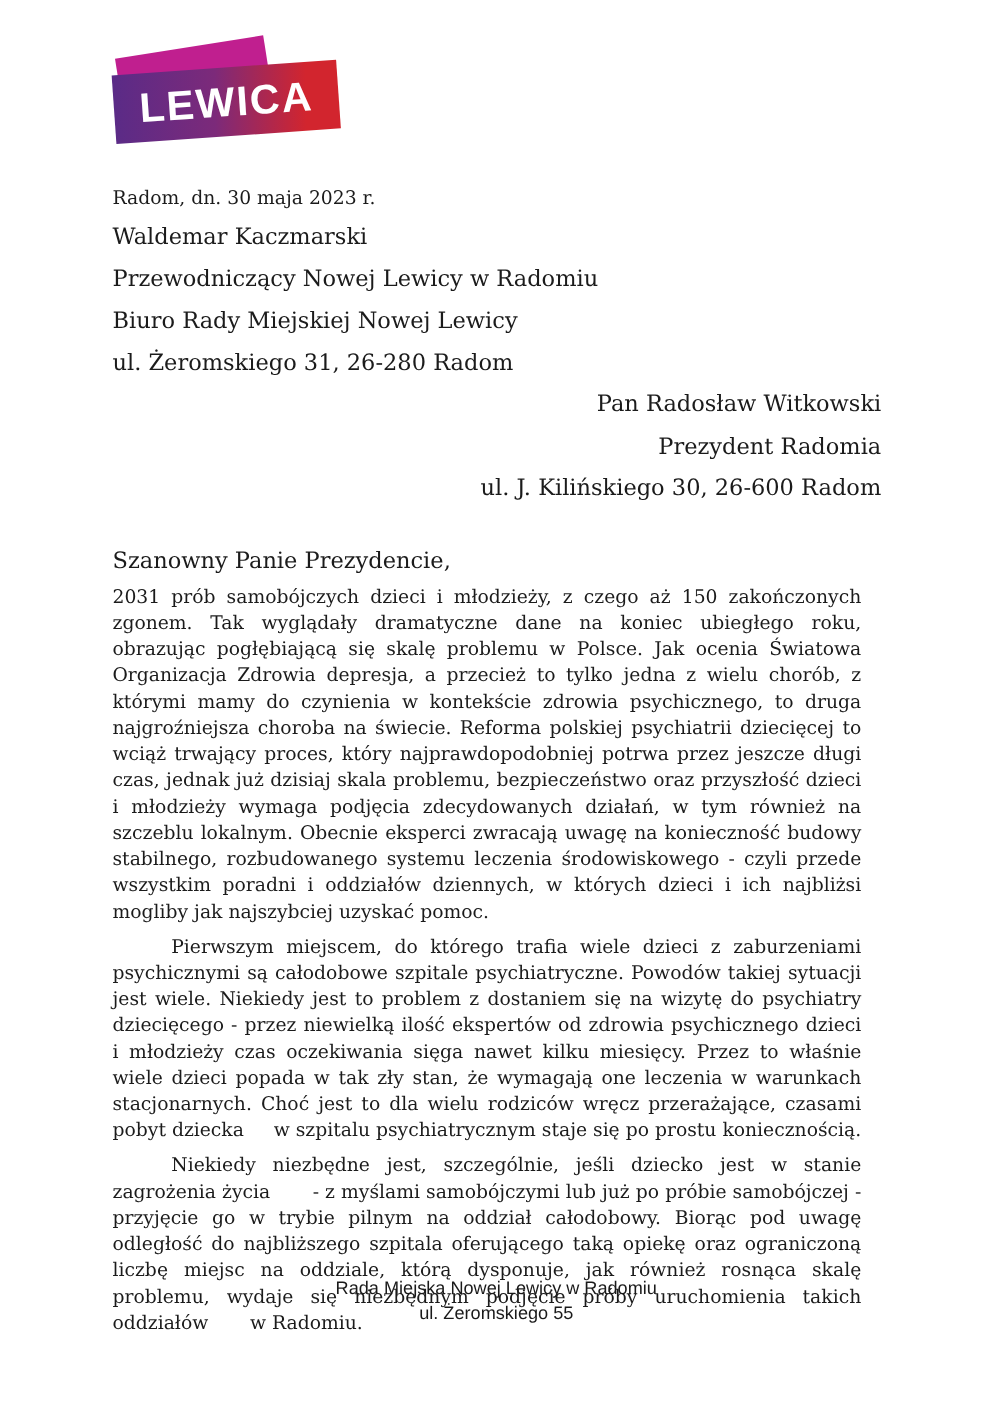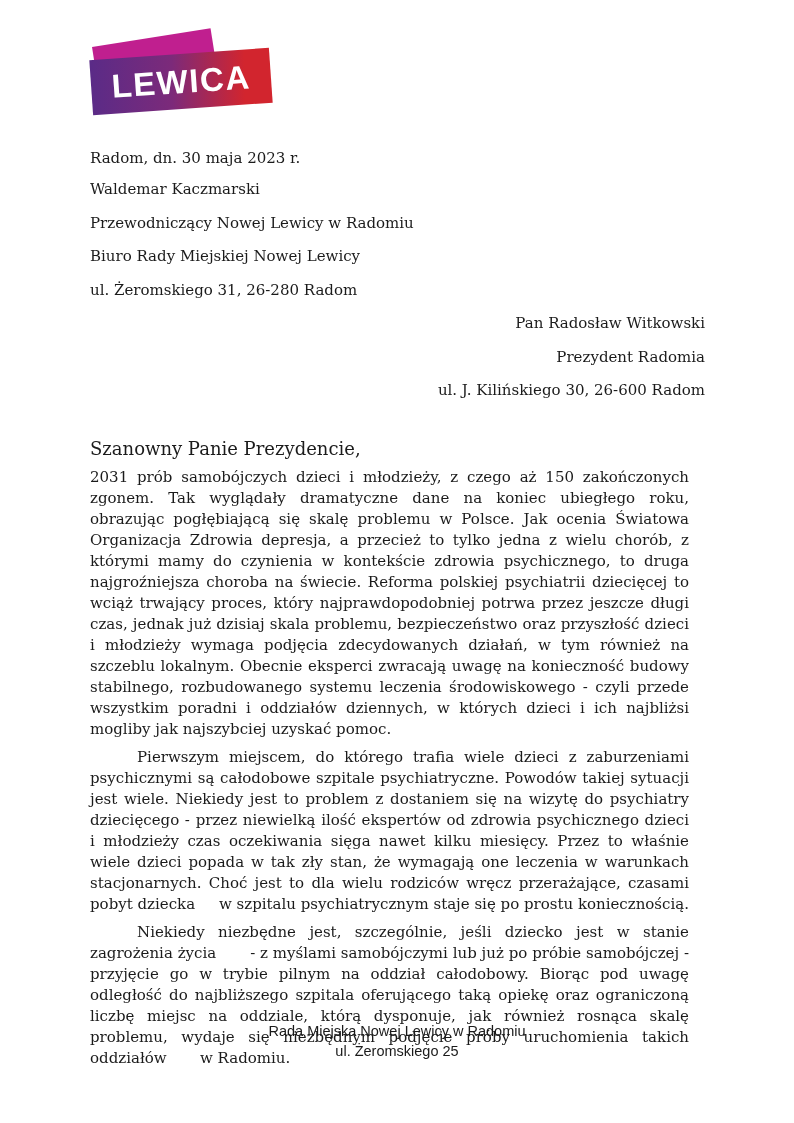--- a/index.html
+++ b/index.html
@@ -61,21 +61,21 @@
 
   
   .date-line {
     text-align: left;
     font-size: 15px;
     line-height: 21px;
     margin: 0 0 10px 0;
   }
   .addr p {
     margin: 0 0 12.5px 0;
-    font-size: 15px;
+    font-size: 18px;
     line-height: 21px;
   }
   .sender { margin-bottom: 11px; }
   .recipient { text-align: right; margin-bottom: 37px; }
 
   
   .salutation {
     font-size: 18px;
     line-height: 21px;
     margin: 0 0 8px 0;
@@ -132,16 +132,16 @@
   <p class="salutation">Szanowny Panie Prezydencie,</p>
 
   <div class="body-text">
     <p>2031 prób samobójczych dzieci i młodzieży, z czego aż 150 zakończonych zgonem. Tak wyglądały dramatyczne dane na koniec ubiegłego roku, obrazując pogłębiającą się skalę problemu w Polsce. Jak ocenia Światowa Organizacja Zdrowia depresja, a przecież to tylko jedna z wielu chorób, z którymi mamy do czynienia w kontekście zdrowia psychicznego, to druga najgroźniejsza choroba na świecie. Reforma polskiej psychiatrii dziecięcej to wciąż trwający proces, który najprawdopodobniej potrwa przez jeszcze długi czas, jednak już dzisiaj skala problemu, bezpieczeństwo oraz przyszłość dzieci i młodzieży wymaga podjęcia zdecydowanych działań, w tym również na szczeblu lokalnym. Obecnie eksperci zwracają uwagę na konieczność budowy stabilnego, rozbudowanego systemu leczenia środowiskowego - czyli przede wszystkim poradni i oddziałów dziennych, w których dzieci i ich najbliżsi mogliby jak najszybciej uzyskać pomoc.</p>
     <p class="indent">Pierwszym miejscem, do którego trafia wiele dzieci z zaburzeniami psychicznymi są całodobowe szpitale psychiatryczne. Powodów takiej sytuacji jest wiele. Niekiedy jest to problem z dostaniem się na wizytę do psychiatry dziecięcego - przez niewielką ilość ekspertów od zdrowia psychicznego dzieci i młodzieży czas oczekiwania sięga nawet kilku miesięcy. Przez to właśnie wiele dzieci popada w tak zły stan, że wymagają one leczenia w warunkach stacjonarnych. Choć jest to dla wielu rodziców wręcz przerażające, czasami pobyt dziecka &nbsp; &nbsp; w szpitalu psychiatrycznym staje się po prostu koniecznością.</p>
     <p class="indent">Niekiedy niezbędne jest, szczególnie, jeśli dziecko jest w stanie zagrożenia życia &nbsp; &nbsp; &nbsp; - z myślami samobójczymi lub już po próbie samobójczej - przyjęcie go w trybie pilnym na oddział całodobowy. Biorąc pod uwagę odległość do najbliższego szpitala oferującego taką opiekę oraz ograniczoną liczbę miejsc na oddziale, którą dysponuje, jak również rosnąca skalę problemu, wydaje się niezbędnym podjęcie próby uruchomienia takich oddziałów &nbsp; &nbsp; &nbsp; w Radomiu.</p>
   </div>
 
   <div class="footer">
     <p>Rada Miejska Nowej Lewicy w Radomiu</p>
-    <p>ul. Żeromskiego 25</p>
+    <p>ul. Żeromskiego 55</p>
   </div>
 
 </div>
 
 </body></html>

